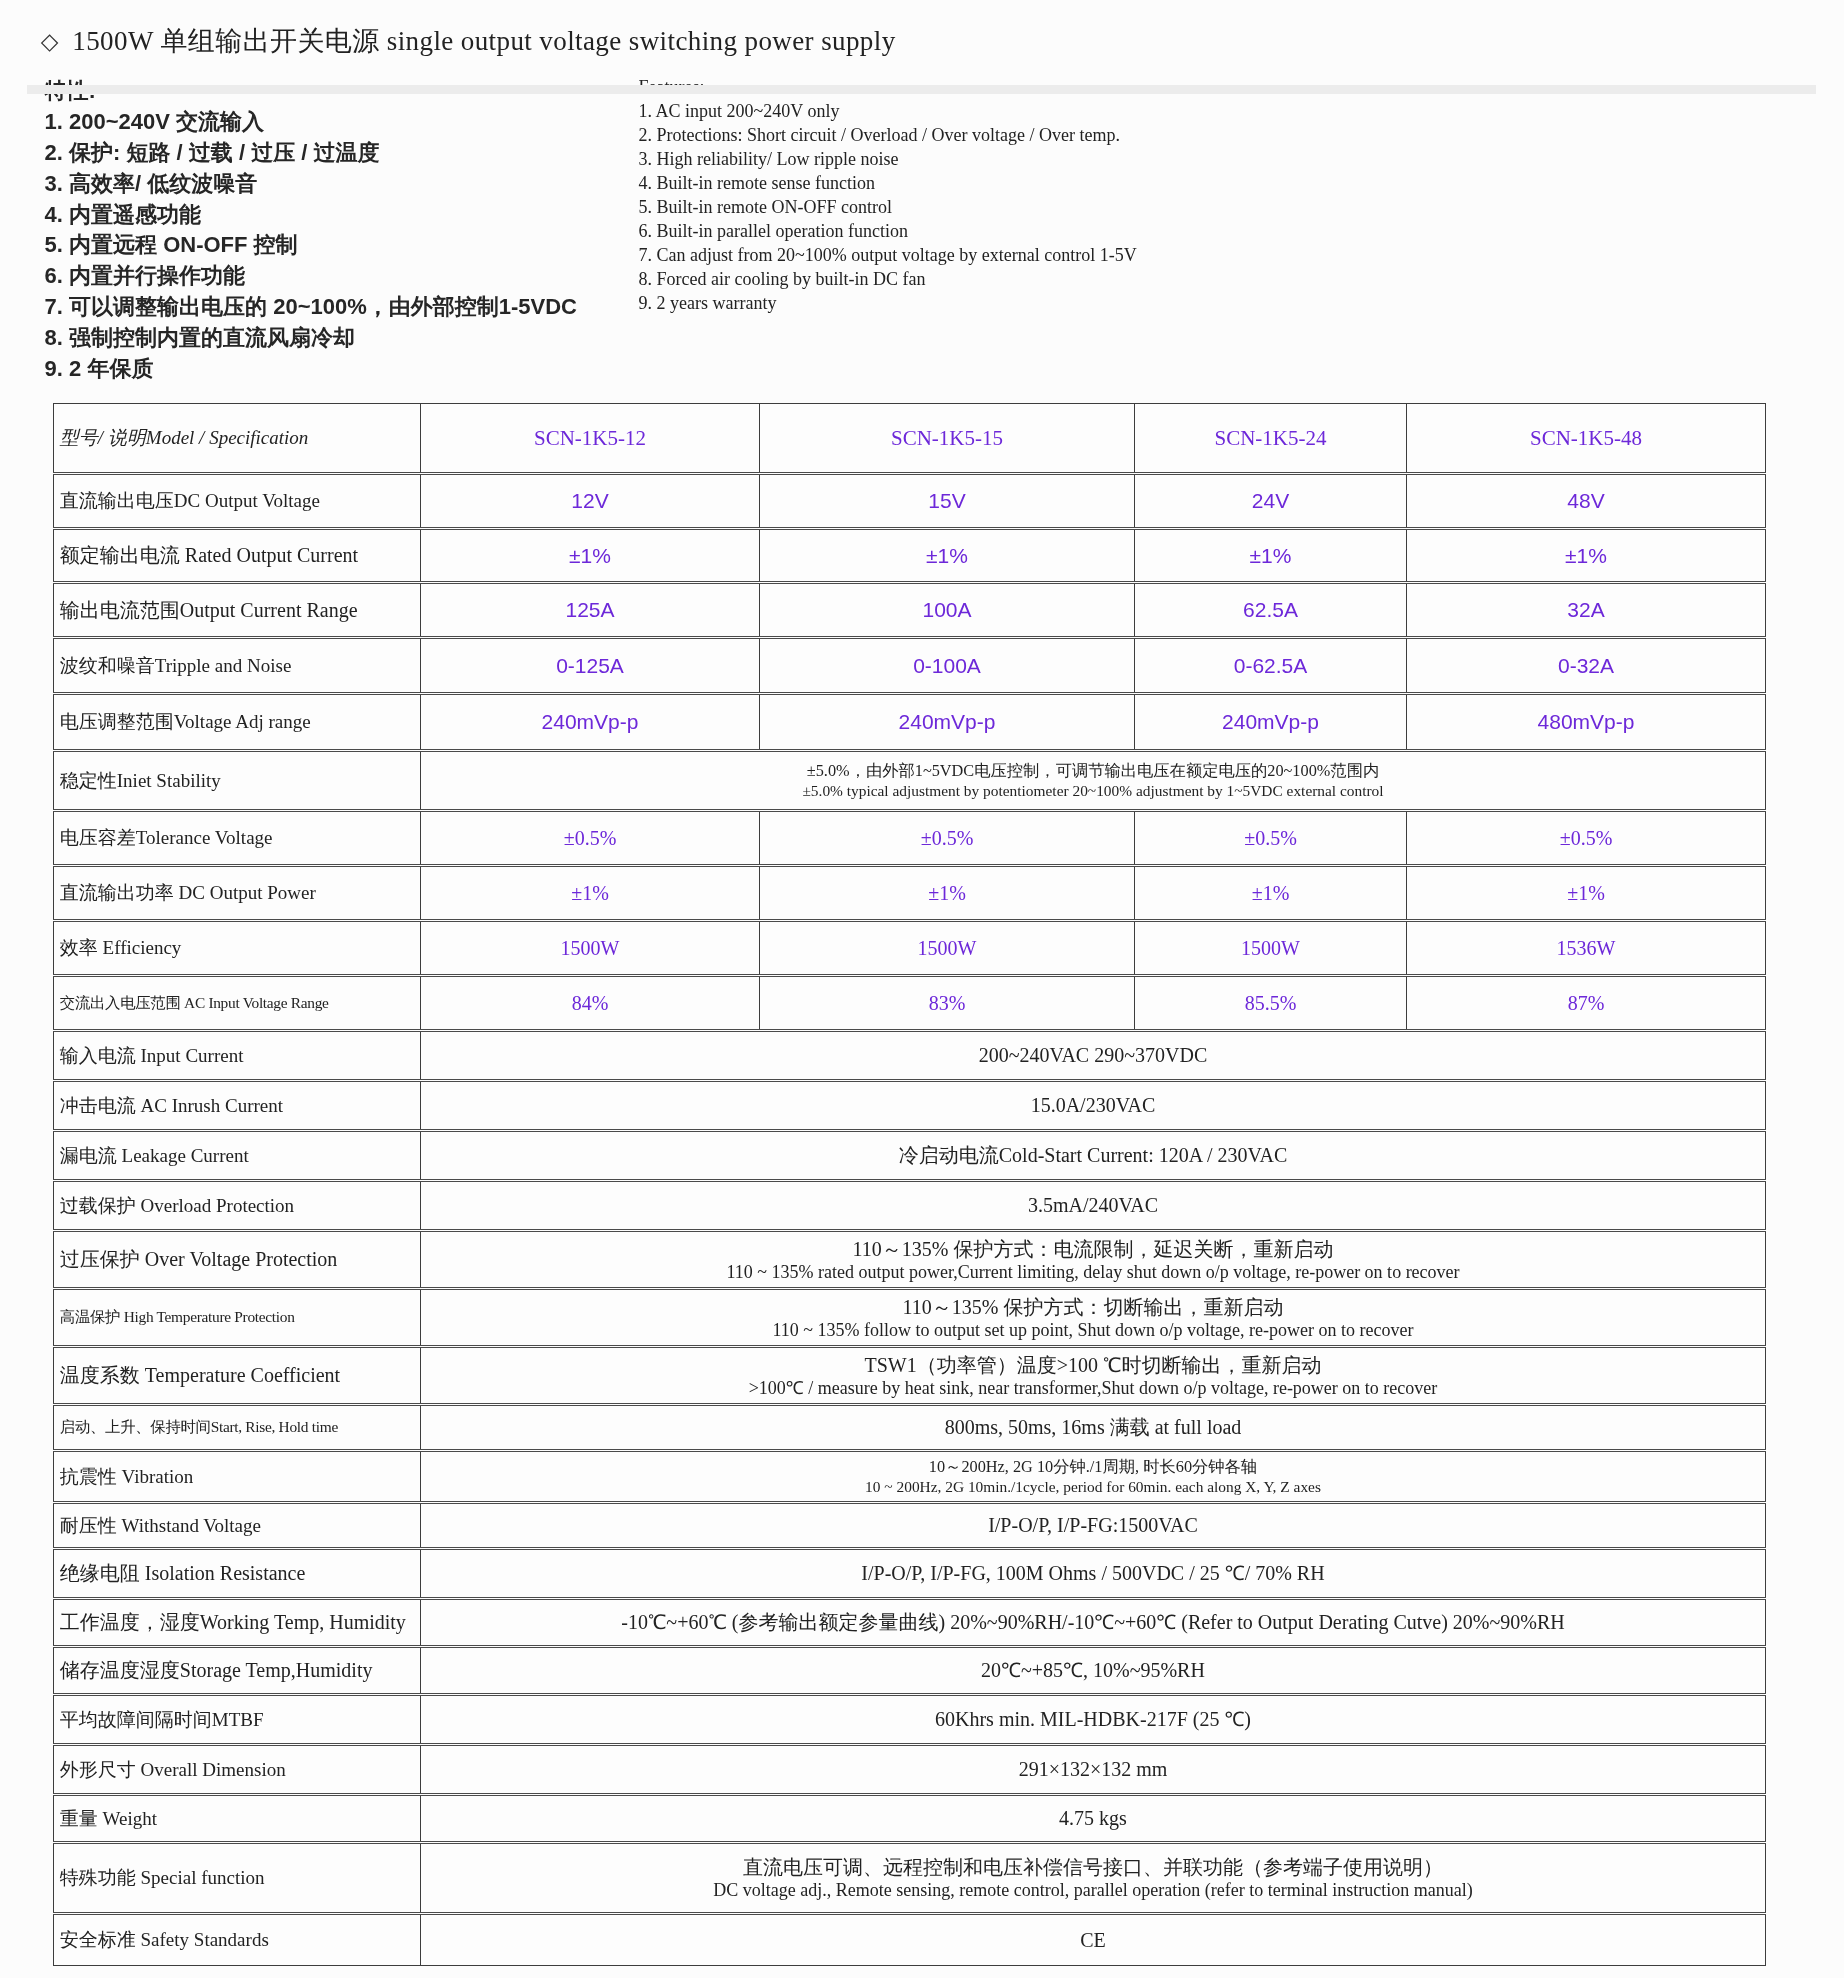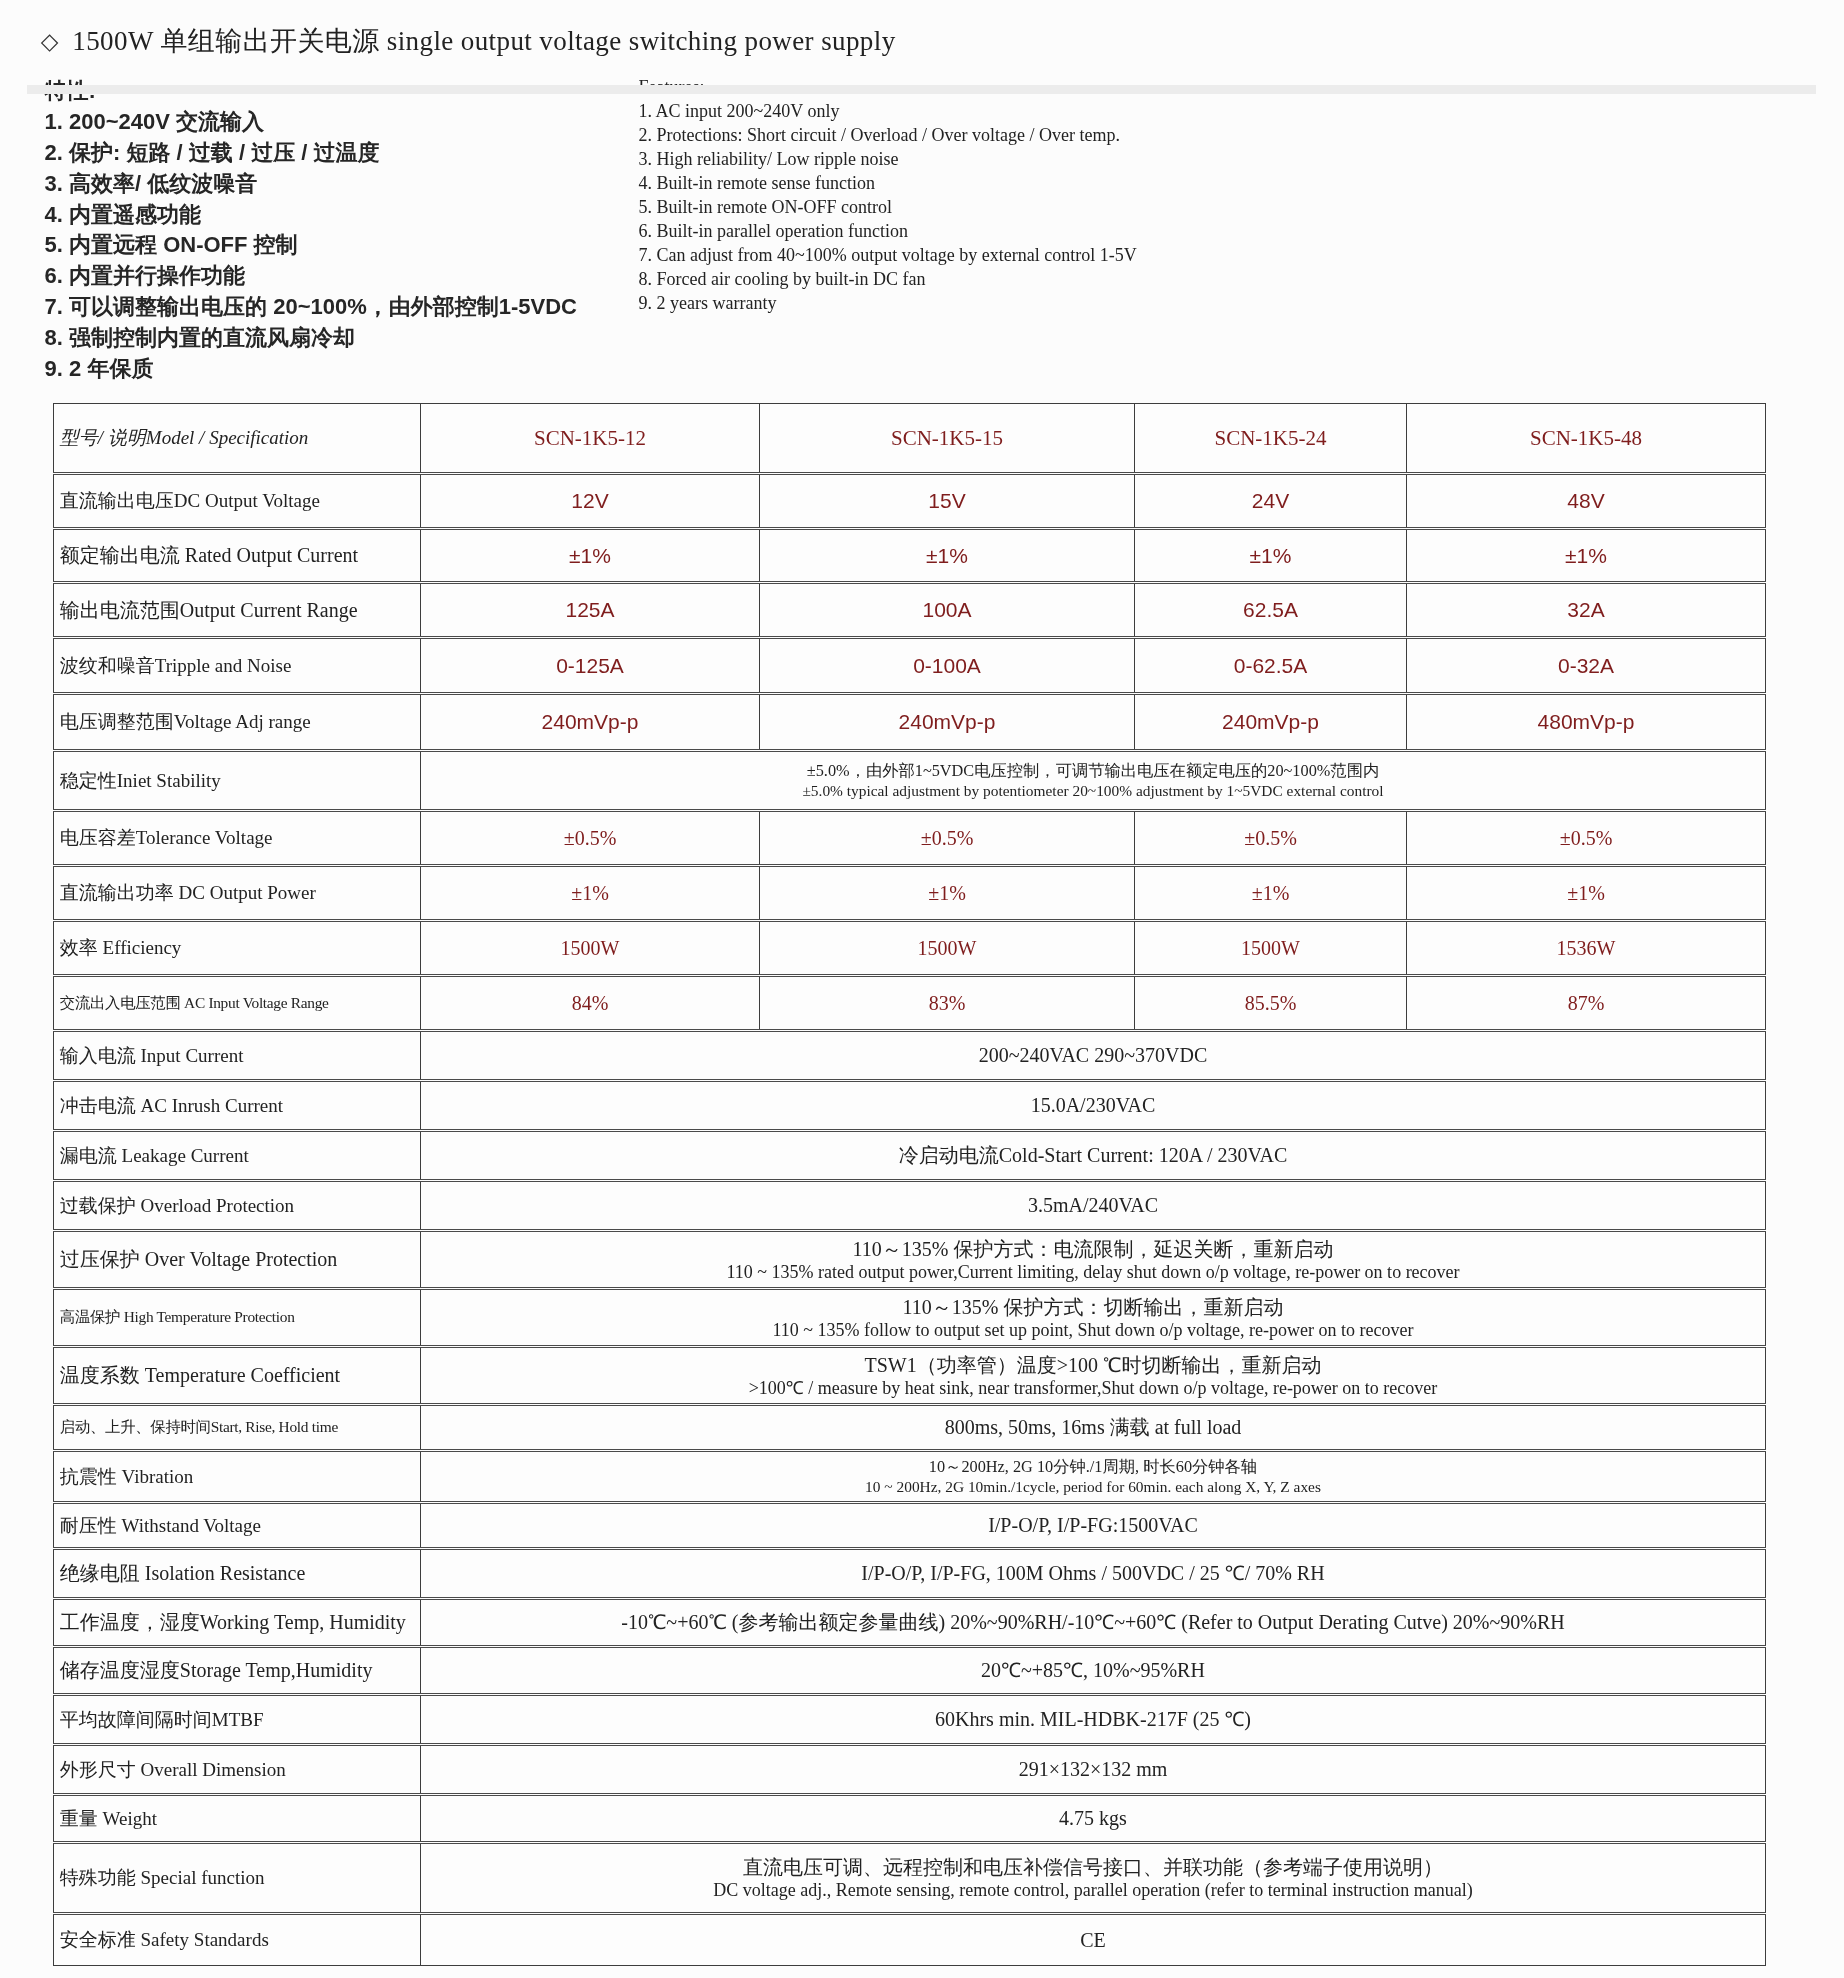--- a/index.html
+++ b/index.html
@@ -51,21 +51,21 @@
     overflow:hidden;
   }
   table.spec tr:first-child td{border-top:1.9px solid #3d3d3d;}
   table.spec tr:last-child td{border-bottom:1.9px solid #3d3d3d;}
   td.lbl{
     text-align:left;padding-left:13.4px;
     font-size:19px;white-space:nowrap;color:#222;
   }
   td.lbl.lbl-md{font-size:20px;}
   td.lbl.lbl-sm{font-size:15.4px;letter-spacing:-0.3px;}
-  td.val{text-align:center;font-size:20px;color:#7f1d1d;}
+  td.val{text-align:center;font-size:20px;color:#6d28d9;}
   td.val.v-sans{font-family:"Liberation Sans", sans-serif;font-size:21px;}
   td.val.v-serif{font-family:"Liberation Serif", serif;}
   td.spanv{text-align:center;color:#222;}
   .span-l1{font-size:20px;line-height:1.25;}
   .span-l2{font-size:18px;line-height:1.2;}
   tr.small .span-l1{font-size:16.3px;}
   tr.small .span-l2{font-size:15.4px;}
   tr.hdr td{font-size:21px;}
   tr.hdr td.lbl{font-size:19px;font-style:italic;}
 </style>
@@ -98,21 +98,21 @@
     </div>
     <div class="features-en">
       <div class="feat-heading">Features:</div>
       <div class="items">
           <div class="feat-item">1. AC input 200~240V only</div>
           <div class="feat-item">2. Protections: Short circuit / Overload / Over voltage / Over temp.</div>
           <div class="feat-item">3. High reliability/ Low ripple noise</div>
           <div class="feat-item">4. Built-in remote sense function</div>
           <div class="feat-item">5. Built-in remote ON-OFF control</div>
           <div class="feat-item">6. Built-in parallel operation function</div>
-          <div class="feat-item">7. Can adjust from 40~100% output  voltage by external control 1-5V</div>
+          <div class="feat-item">7. Can adjust from 20~100% output  voltage by external control 1-5V</div>
           <div class="feat-item">8. Forced air cooling by built-in DC fan</div>
           <div class="feat-item">9. 2 years warranty</div>
         </div>
     </div>
   </div>
 
   <table class="spec">
     <colgroup>
       <col style="width:367px">
       <col style="width:339px">

